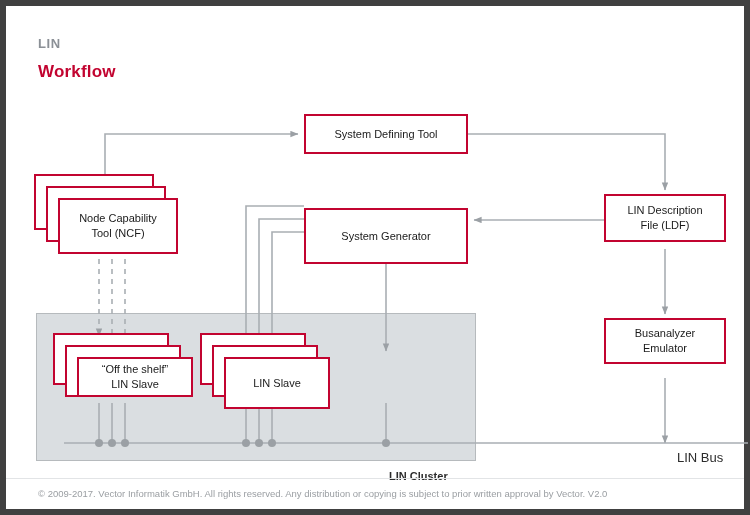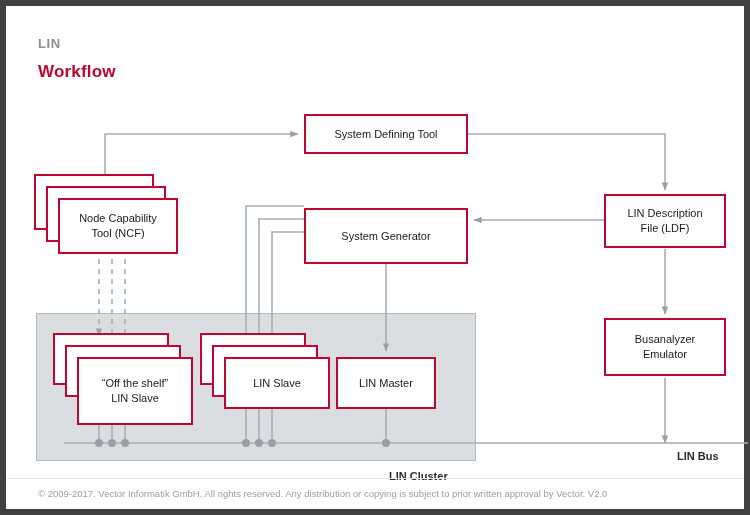--- a/index.html
+++ b/index.html
@@ -51,21 +51,21 @@
     box-sizing: border-box;
   }
   .cluster-label {
     position: absolute;
     font-size: 11px; font-weight: bold;
     color: #2b2b2b;
     white-space: nowrap;
   }
   .bus-label {
     position: absolute;
-    font-size: 11px; font-weight: bold;
+    font-size: 13px; font-weight: normal;
     color: #2b2b2b;
     white-space: nowrap;
   }
 
   
   .node {
     position: absolute;
     box-sizing: border-box;
     background: #ffffff;
     border: 2px solid #c20430;
@@ -173,46 +173,43 @@
     <div class="stack-shadow" style="left:40px; top:180px; width:120px; height:56px;"></div>
     <div class="node" style="left:52px; top:192px; width:120px; height:56px;">
       <span class="label">Node Capability
 Tool (NCF)</span>
     </div>
 
     <div class="node" style="left:298px; top:202px; width:164px; height:56px;">
       <span class="label">System Generator</span>
     </div>
 
-    <div class="node" style="left:598px; top:188px; width:122px; height:54px;">
+    <div class="node" style="left:598px; top:188px; width:122px; height:48px;">
       <span class="label">LIN Description
 File (LDF)</span>
     </div>
 
-    <div class="node" style="left:598px; top:312px; width:122px; height:58px;">
+    <div class="node" style="left:598px; top:312px; width:122px; height:46px;">
       <span class="label">Busanalyzer
 Emulator</span>
     </div>
 
     <div class="stack-shadow" style="left:47px; top:327px; width:116px; height:52px;"></div>
     <div class="stack-shadow" style="left:59px; top:339px; width:116px; height:52px;"></div>
-    <div class="node" style="left:71px; top:351px; width:116px; height:68px;">
+    <div class="node" style="left:71px; top:351px; width:116px; height:40px;">
       <span class="label">“Off the shelf”
 LIN Slave</span>
     </div>
 
     <div class="stack-shadow" style="left:194px; top:327px; width:106px; height:52px;"></div>
     <div class="stack-shadow" style="left:206px; top:339px; width:106px; height:52px;"></div>
     <div class="node" style="left:218px; top:351px; width:106px; height:52px;">
       <span class="label">LIN Slave</span>
     </div>
 
-    <div class="node" style="left:330px; top:351px; width:100px; height:52px;">
-      <span class="label">LIN Master</span>
-    </div>
 
     <div class="cluster-label" style="left:383px; top:464px;">LIN Cluster</div>
     <div class="bus-label" style="left:671px; top:444px;">LIN Bus</div>
 
   </div>
 
   <div class="footer-rule"></div>
   <div class="footer-text">© 2009-2017. Vector Informatik GmbH. All rights reserved. Any distribution or copying is subject to prior written approval by Vector. V2.0</div>
 
 </div>

